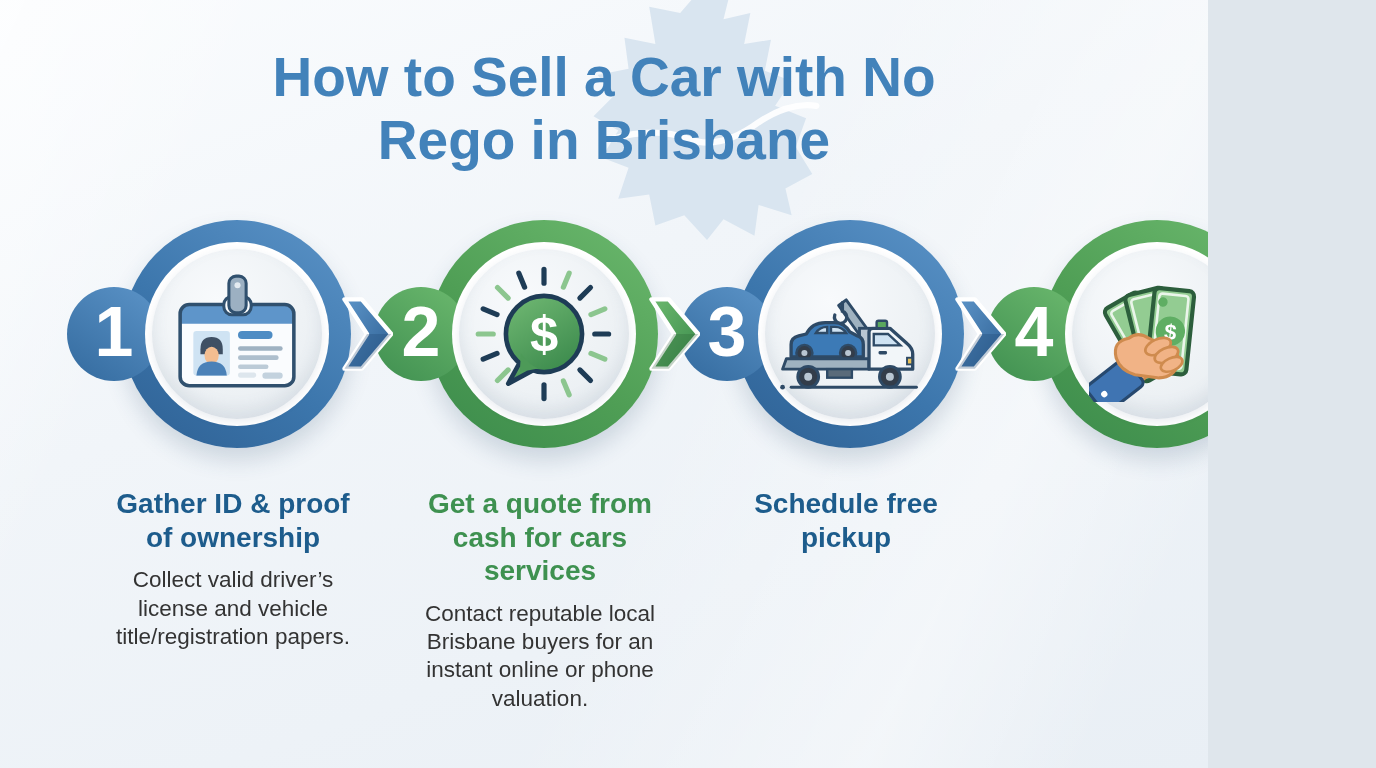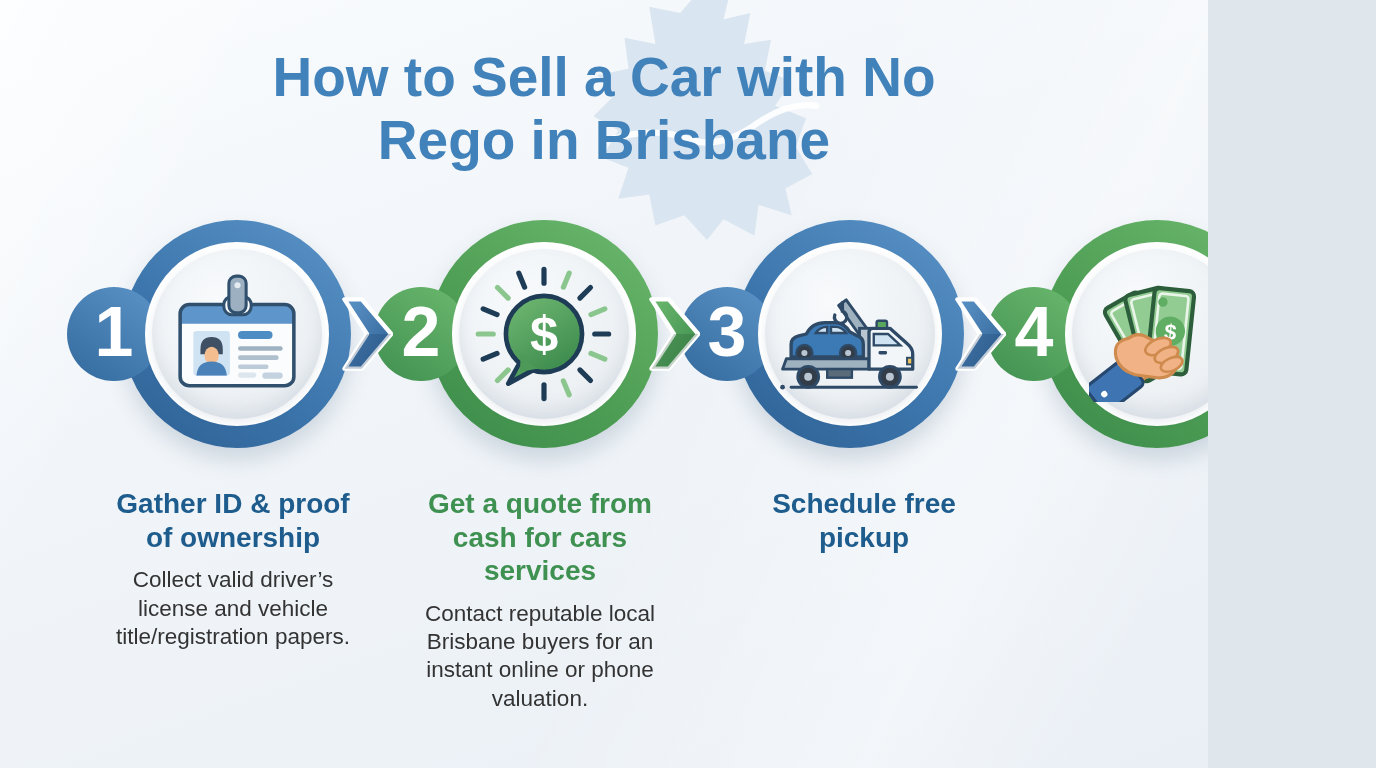--- a/index.html
+++ b/index.html
@@ -34,21 +34,21 @@
     position:absolute;left:-56px;top:67px;width:94px;height:94px;border-radius:50%;
     display:flex;align-items:center;justify-content:center;z-index:1;
   }
   .badge.blue{background:linear-gradient(215deg,#5c94c8,#336a9e);}
   .badge.green{background:linear-gradient(215deg,#6cb96e,#3f8f50);}
   .badge span{color:#fff;font-size:70px;font-weight:bold;line-height:1;transform:translateY(-2px);}
   .hole,.inner{z-index:2;}
   .flow-arrow{position:absolute;top:286px;width:52px;height:96px;z-index:4;}
   .a1{left:341px}.a2{left:648px}.a3{left:954px}
   .step-text{position:absolute;top:487px;width:300px;text-align:center;z-index:3;}
-  .t1{left:83px}.t2{left:390px}.t3{left:714px}.t4{left:1003px}
+  .t1{left:83px}.t2{left:390px}.t3{left:696px}.t4{left:1003px}
   .step-text h2{margin:0 auto;font-size:28px;line-height:1.2;font-weight:bold;}
   .step-text.accent-blue h2{color:#1d5c8c;}
   .step-text.accent-green h2{color:#3e9150;}
   .step-text p{margin:12px auto 0;font-size:22.5px;line-height:1.26;color:#333333;}
   .t1 h2{max-width:262px}.t2 h2{max-width:252px}.t3 h2{max-width:215px}.t4 h2{max-width:205px}
   .t1 p{max-width:246px}.t2 p{max-width:254px}.t3 p{max-width:250px}.t4 p{max-width:236px}
 </style>
 </head>
 <body>
 

